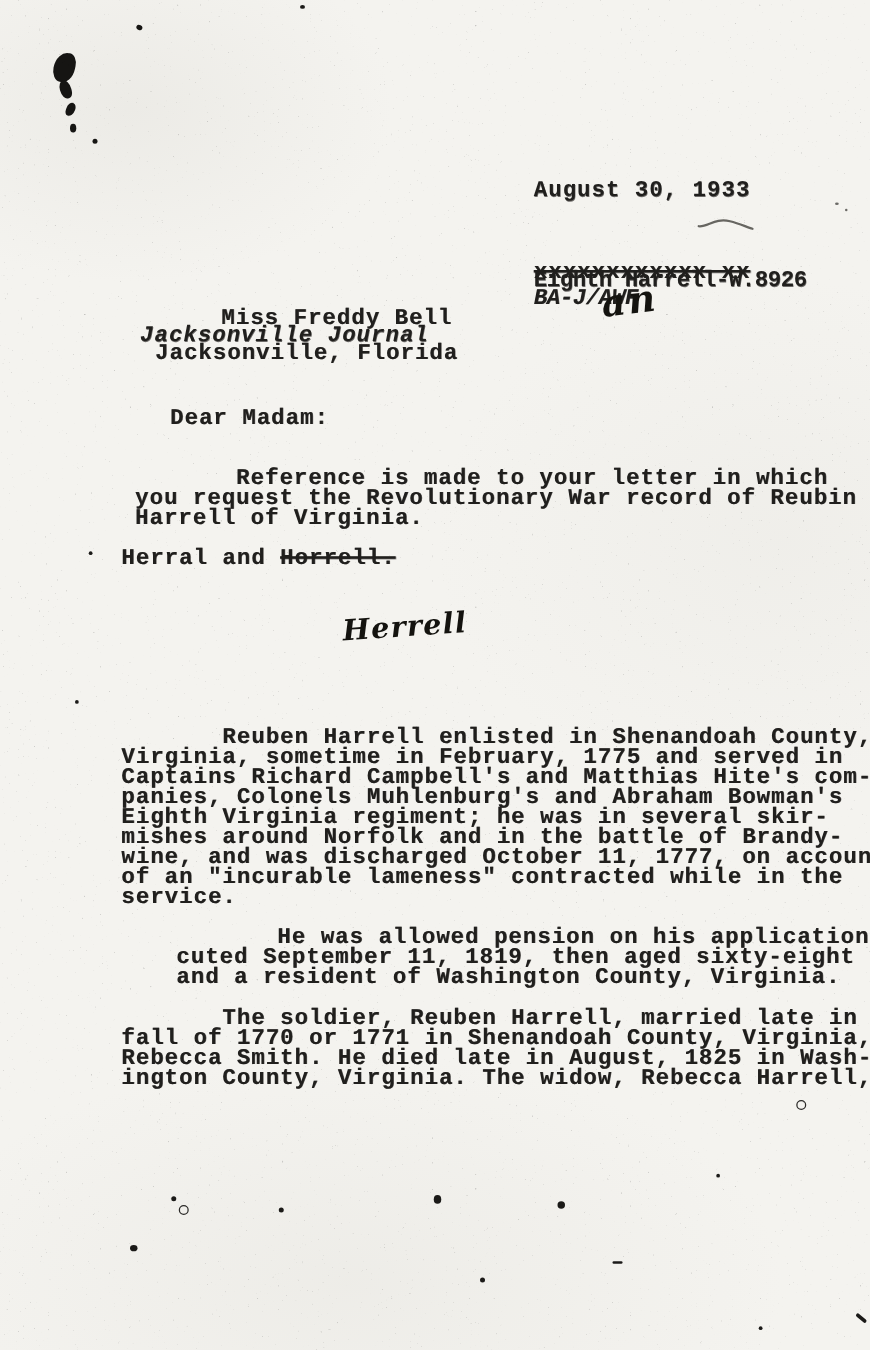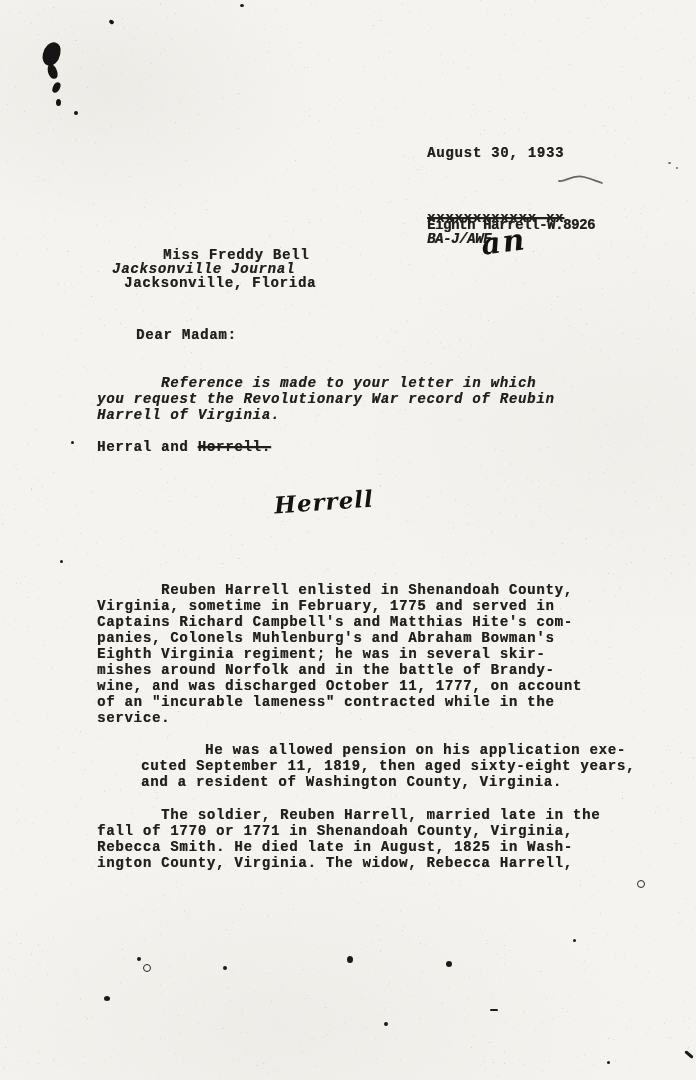--- a/index.html
+++ b/index.html
@@ -12,21 +12,21 @@
       radial-gradient(ellipse 300px 200px at 15% 8%, rgba(200,198,190,0.18), transparent 70%),
       radial-gradient(ellipse 400px 300px at 90% 40%, rgba(205,203,196,0.12), transparent 70%),
       radial-gradient(ellipse 500px 260px at 40% 95%, rgba(200,198,190,0.15), transparent 70%);
     overflow:hidden;
     font-family:"Liberation Mono","DejaVu Sans Mono",monospace;
   }
   .typed{
     position:absolute;
     font-family:"Liberation Mono","DejaVu Sans Mono",monospace;
     font-weight:700;
-    font-size:14px;
+    font-size:18px;
     line-height:16px;
     letter-spacing:0.75px;
     color:#201f1d;
     white-space:pre;
     text-shadow:0.4px 0.4px 0.5px rgba(35,33,30,0.65);
   }
   .lh14{line-height:14.2px;}
   .tight{letter-spacing:-0.4px;}
   .struckline{text-decoration:line-through;text-decoration-thickness:1.6px;margin-top:44px;}
   .struckword{text-decoration:line-through;text-decoration-thickness:2.2px;}
@@ -69,28 +69,28 @@
     <path d="M3,11 C10,12 16,4 28,7 C36,9 42,12 46,13" stroke="#4d4c48" stroke-width="1.8" fill="none" stroke-linecap="round" opacity="0.85"></path>
   </svg>
   <div class="speck gray" style="left:668px;top:162px;width:3px;height:2px;"></div>
   <div class="speck gray" style="left:676px;top:167px;width:2px;height:2px;"></div>
 
   <div class="typed tight" style="left:427px;top:217px;">Eighth Harrell-W.8926</div>
   <div class="typed tight" style="left:427px;top:231px;font-style:italic;">BA-J/AWF</div>
   <div class="hand hand-an">an</div>
 
   <div>
-    <div class="typed lh14" style="left:116px;top:248px;padding-left:47px;">Miss Freddy Bell</div>
+    <div class="typed lh14" style="left:130px;top:248px;padding-left:47px;">Miss Freddy Bell</div>
     <div class="typed lh14" style="left:112px;top:262px;font-style:italic;">Jacksonville Journal</div>
     <div class="typed lh14" style="left:124px;top:276px;">Jacksonville, Florida</div>
   </div>
 
   <div class="typed" style="left:112px;top:327px;padding-left:24px;">Dear Madam:</div>
 
-  <div class="typed" style="left:97px;top:375px;font-style:italic;">       Reference is made to your letter in which
+  <div class="typed" style="left:108px;top:375px;">       Reference is made to your letter in which
 you request the Revolutionary War record of Reubin
 Harrell of Virginia.</div>
 
   <div class="typed" style="left:97px;top:439px;"><span>Herral and </span><span class="struckword">Horrell.</span></div>
   <div class="hand hand-herrell">Herrell</div>
 
 
   <div class="typed" style="left:97px;top:582px;">       Reuben Harrell enlisted in Shenandoah County,
 Virginia, sometime in February, 1775 and served in
 Captains Richard Campbell's and Matthias Hite's com-

